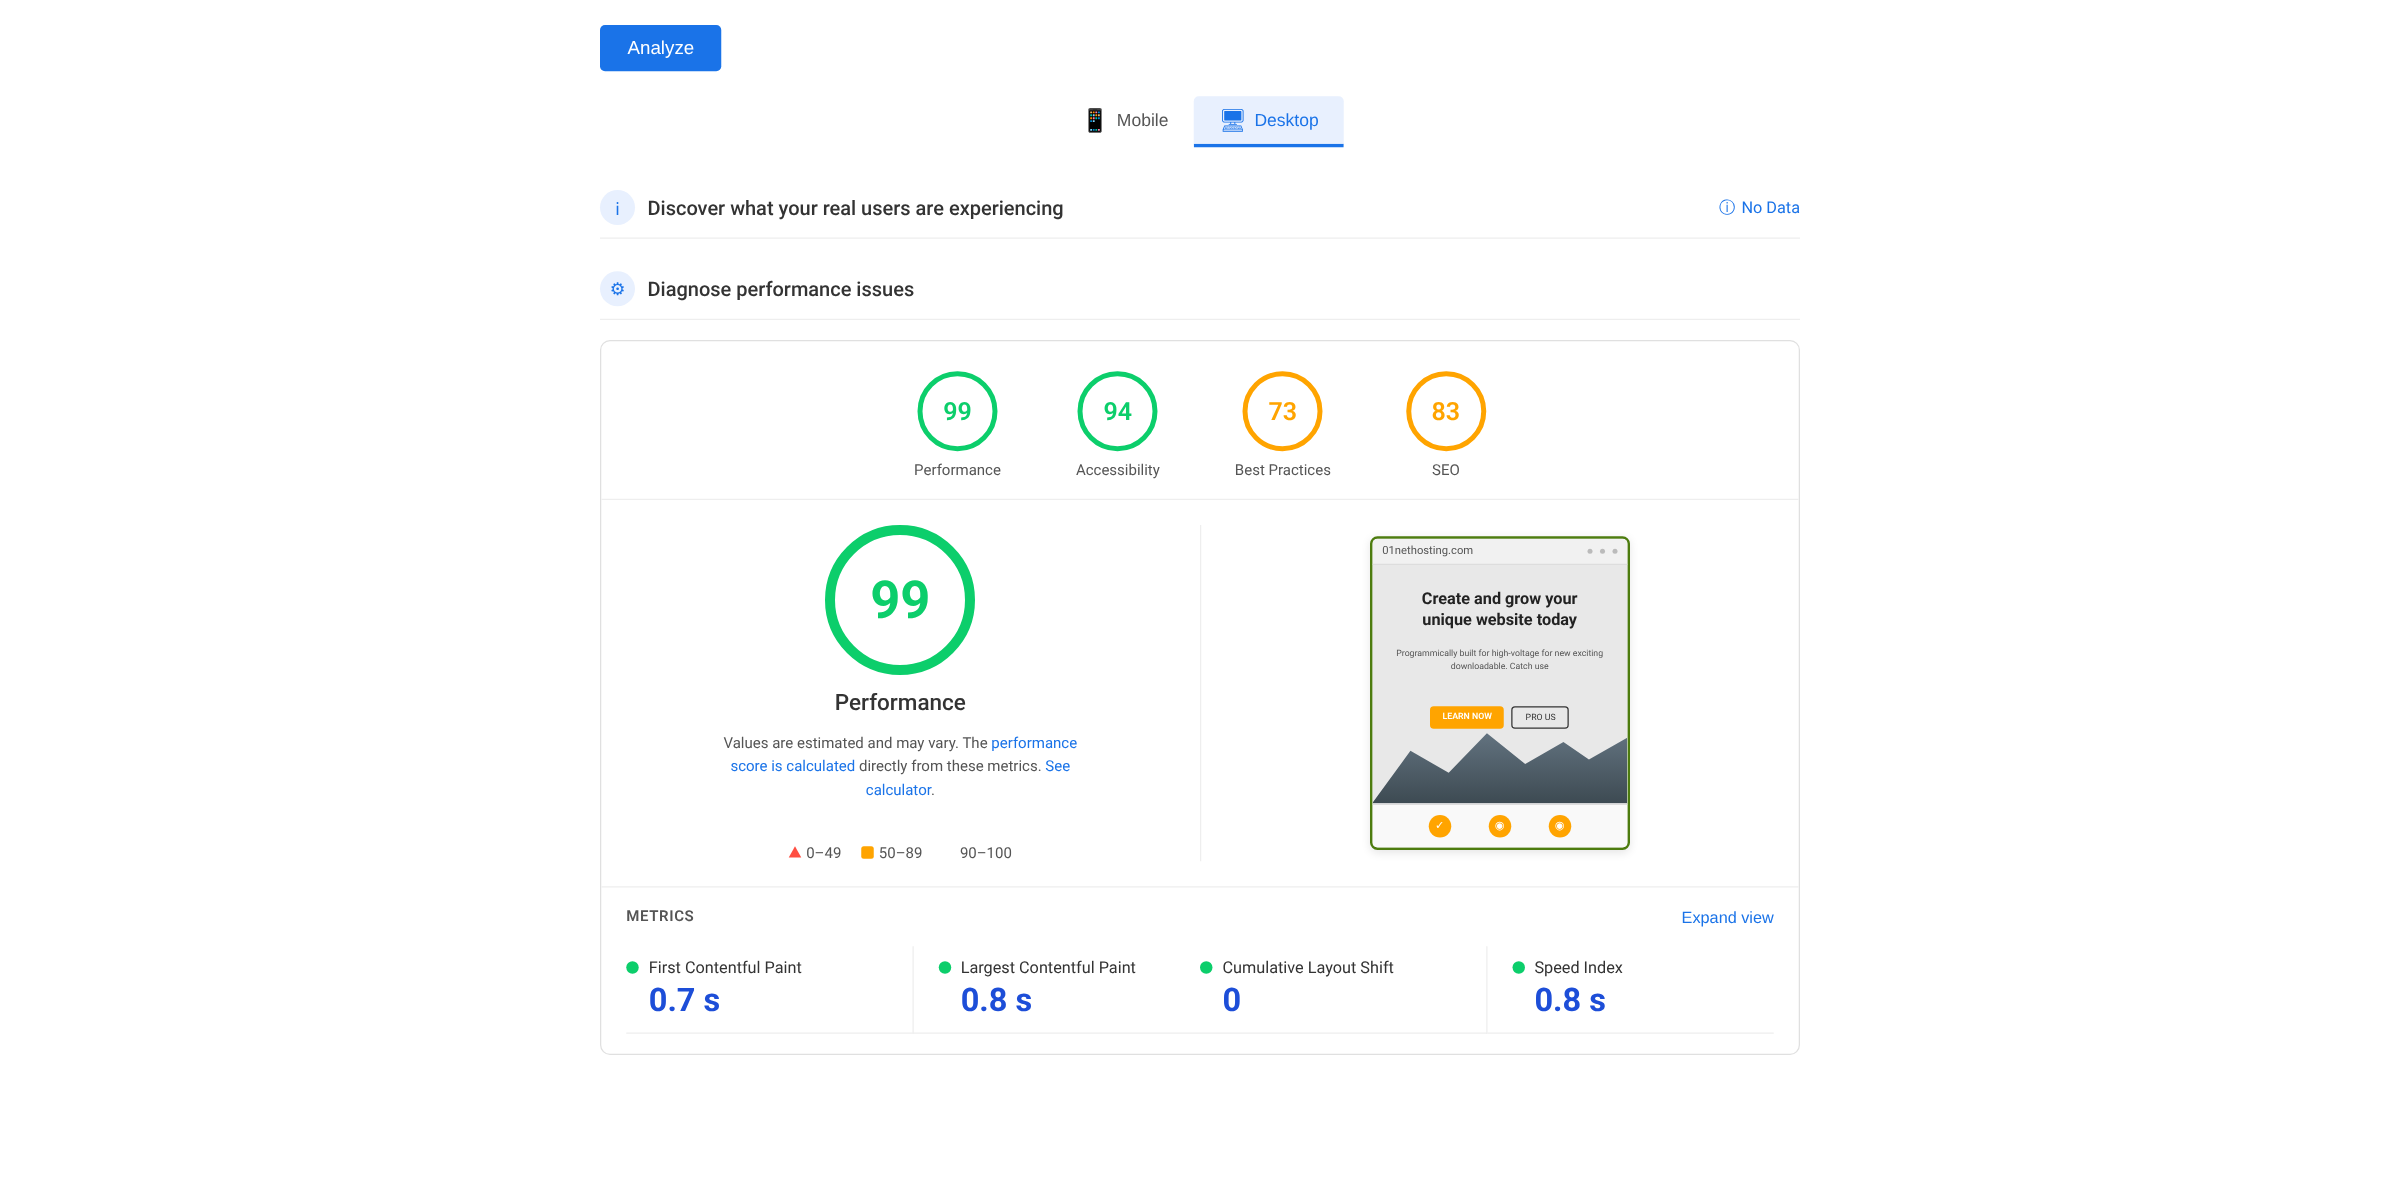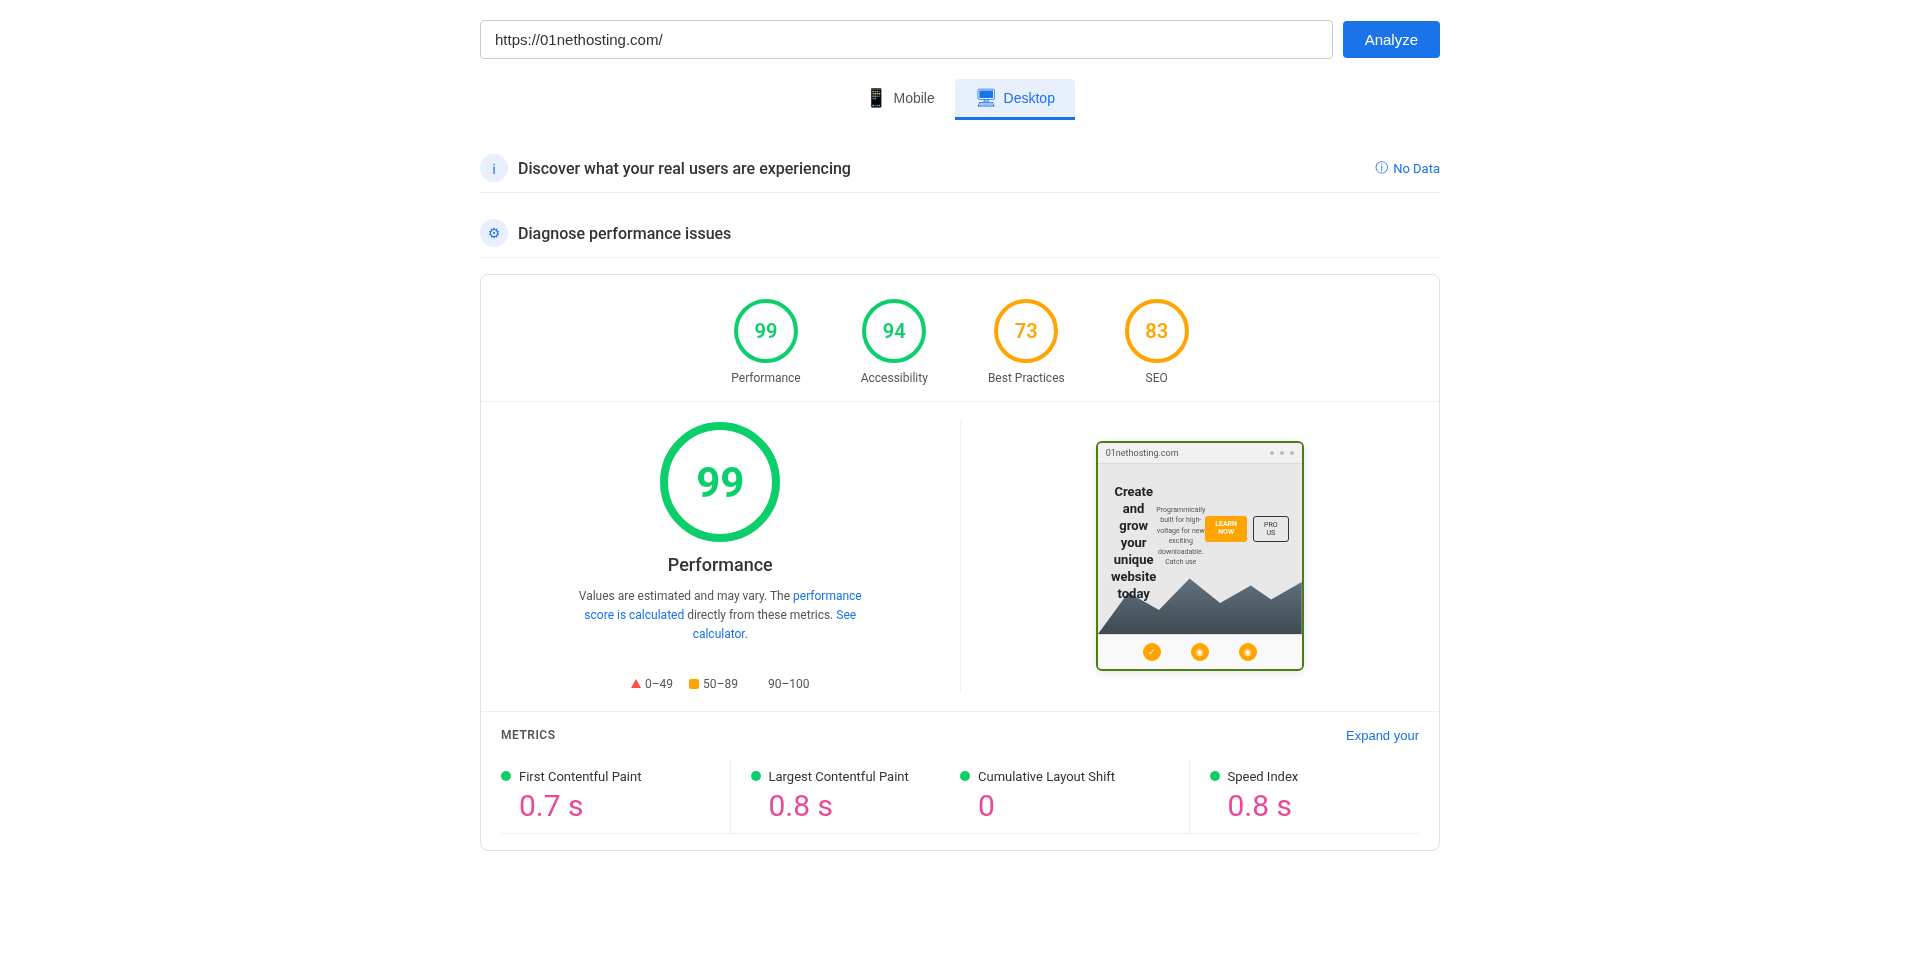--- a/index.html
+++ b/index.html
@@ -260,20 +260,21 @@
     .preview-nav-dot {
       width: 4px;
       height: 4px;
       border-radius: 50%;
       background: #bbb;
     }
     .preview-content {
       background: #e8e8e8;
       min-height: 150px;
       display: flex;
+      flex-direction: column;
       align-items: center;
       justify-content: center;
       padding: 20px 14px;
       text-align: center;
       position: relative;
       overflow: hidden;
     }
     .preview-mountain {
       position: absolute;
       bottom: 0;
@@ -391,33 +392,32 @@
       height: 10px;
       border-radius: 50%;
       background: #0cce6b;
       flex-shrink: 0;
     }
     .metric-name {
       font-size: 13px;
       color: #333;
     }
     .metric-value {
-      font-size: 30px;
-      font-weight: 400;
-      color: #ec4899;
+      font-size: 26px;
+      font-weight: 700;
+      color: #1d4ed8;
       padding-left: 18px;
     }
   </style>
 </head>
 <body>
 
 <div class="page-wrapper">
 
   <div class="search-bar">
-    <input class="url-input" type="text" value="https://01nethosting.com/" style="">
     <button class="analyze-btn">Analyze</button>
   </div>
 
   <div class="tabs-row">
     <button class="tab-btn">
       <span class="tab-icon">📱</span>
       <span>Mobile</span>
     </button>
     <button class="tab-btn active">
       <span class="tab-icon">🖥</span>
@@ -527,21 +527,21 @@
             <div class="preview-icon-circle" style="background:#ffa400;">◉</div>
           </div>
         </div>
       </div>
 
     </div>
 
     <div class="metrics-section">
       <div class="metrics-header">
         <span class="metrics-title">METRICS</span>
-        <button class="expand-view-btn">Expand your</button>
+        <button class="expand-view-btn">Expand view</button>
       </div>
       <div class="metrics-grid">
 
         <div class="metric-item">
           <div class="metric-name-row">
             <div class="metric-dot"></div>
             <span class="metric-name">First Contentful Paint</span>
           </div>
           <div class="metric-value">0.7 s</div>
         </div>

